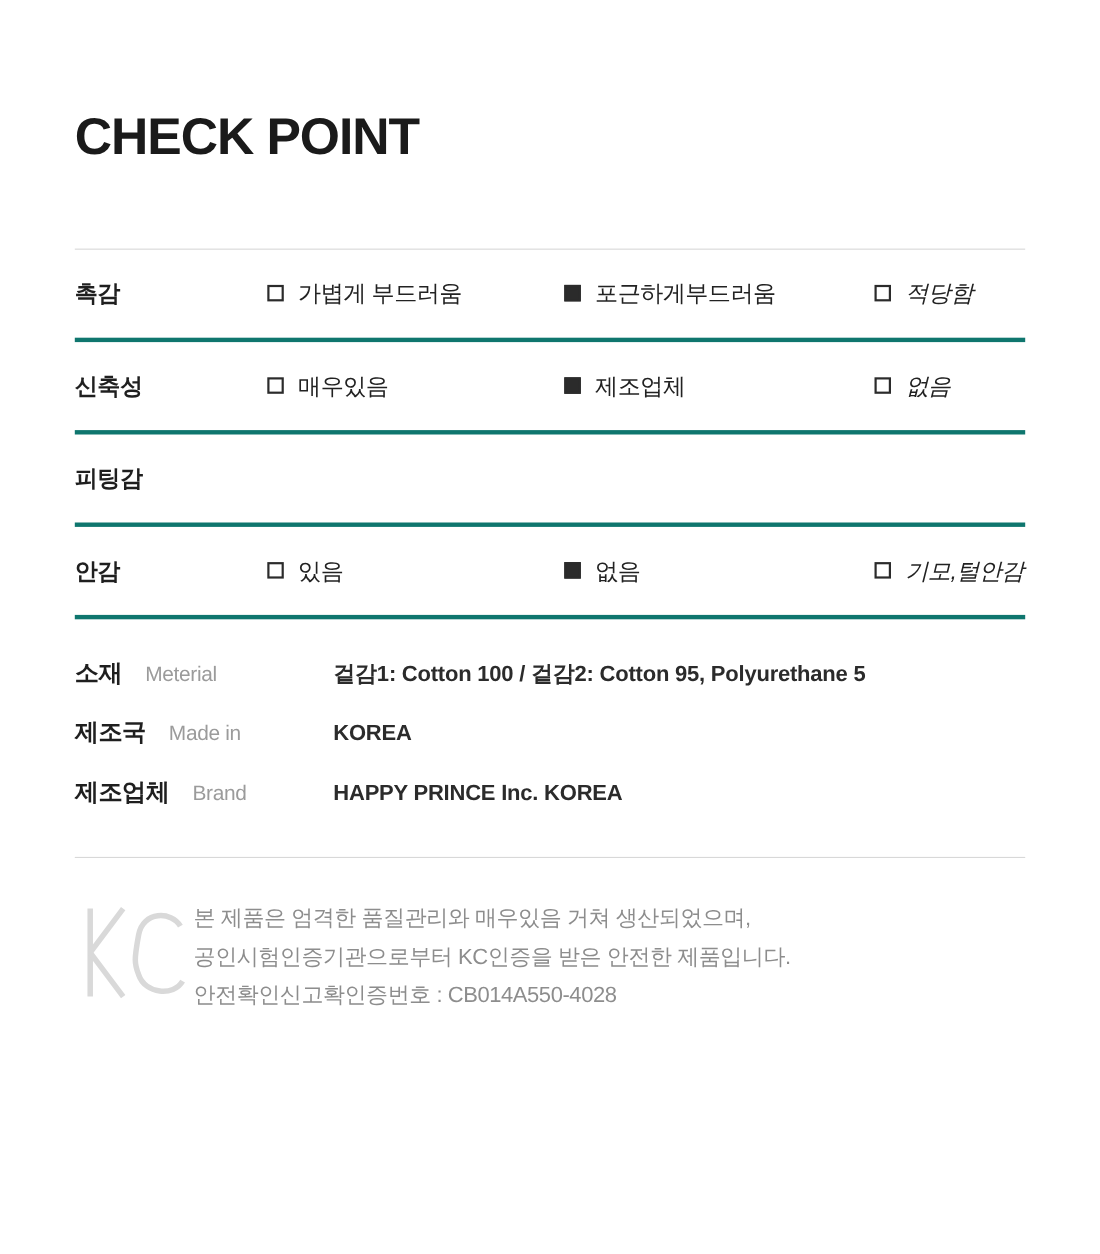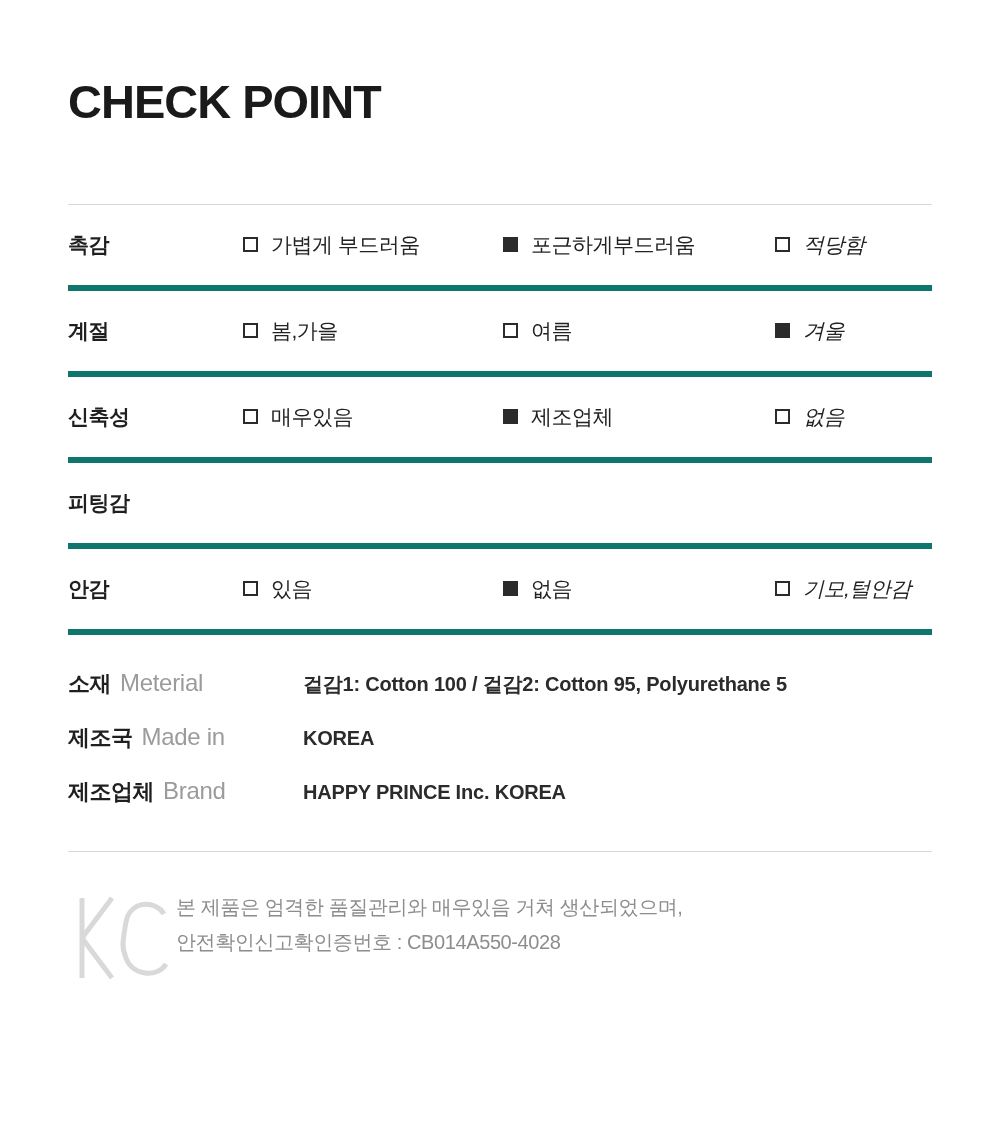--- a/index.html
+++ b/index.html
@@ -20,45 +20,46 @@
     width: 1000px;
     height: 1140px;
     box-sizing: border-box;
     padding: 0 68px;
   }
   .title {
     font-size: 47px;
     font-weight: 700;
     letter-spacing: -1px;
     color: #1a1a1a;
-    padding-top: 76px;
+    padding-top: 98px;
     line-height: 1.1;
   }
   .check-table {
     margin-top: 76px;
     border-top: 1px solid #d8d8d8;
     width: 864px;
   }
   .check-row {
     display: flex;
     align-items: center;
     height: 80px;
-    border-bottom: 6px solid #0f766e;
+    border-bottom: 4px solid #0f766e;
   }
   .row-label {
     width: 175px;
     flex: 0 0 175px;
     font-size: 21px;
     font-weight: 700;
     color: #1f1f1f;
     letter-spacing: -0.5px;
   }
   .options {
     display: flex;
     flex: 1 1 auto;
+    gap: 10px;
   }
   .option {
     display: flex;
     align-items: center;
     font-size: 21px;
     color: #222222;
     letter-spacing: -0.5px;
     white-space: nowrap;
   }
   .opt-0 { flex: 0 0 260px; }
@@ -83,29 +84,30 @@
   }
   .info-row {
     display: flex;
     align-items: baseline;
     margin-bottom: 24px;
   }
   .info-label {
     flex: 0 0 235px;
     display: flex;
     align-items: baseline;
+    gap: 12px;
   }
   .info-ko {
     font-size: 22px;
     font-weight: 700;
     color: #1f1f1f;
     letter-spacing: -0.5px;
   }
   .info-en {
-    font-size: 24px;
+    font-size: 19px;
     color: #9b9b9b;
     margin-left: 9px;
     letter-spacing: -0.3px;
   }
   .info-value {
     font-size: 20px;
     color: #2b2b2b;
     letter-spacing: -0.2px;
     font-weight: bold;
   }
@@ -157,37 +159,20 @@
           <span class="box checked"></span>
           <span>포근하게부드러움</span>
         </div>
         <div class="option opt-2">
           <span class="box"></span>
           <span>적당함</span>
         </div>
       </div>
     </div>
 
-    <div class="check-row">
-      <div class="row-label">계절</div>
-      <div class="options">
-        <div class="option opt-0">
-          <span class="box"></span>
-          <span>봄,가을</span>
-        </div>
-        <div class="option opt-1">
-          <span class="box"></span>
-          <span>여름</span>
-        </div>
-        <div class="option opt-2">
-          <span class="box checked"></span>
-          <span>겨울</span>
-        </div>
-      </div>
-    </div>
 
     <div class="check-row">
       <div class="row-label">신축성</div>
       <div class="options">
         <div class="option opt-0">
           <span class="box"></span>
           <span>매우있음</span>
         </div>
         <div class="option opt-1">
           <span class="box checked"></span>
@@ -260,17 +245,18 @@
         <g fill="none" stroke="#d9d9d9" stroke-width="5">
           <path d="M14 6 L14 86"></path>
           <path d="M14 46 L44 6"></path>
           <path d="M14 46 L44 86"></path>
           <path d="M96 22 C88 8, 62 8, 58 30 C54 52, 54 56, 58 66 C64 84, 90 86, 98 72"></path>
         </g>
       </svg>
     </div>
     <div class="kc-text">
       <div>본 제품은 엄격한 품질관리와 매우있음 거쳐 생산되었으며,</div>
+      <div>공인시험인증기관으로부터 KC인증을 받은 안전한 제품입니다.</div>
       <div>안전확인신고확인증번호 : CB014A550-4028</div>
     </div>
   </div>
 
 </div>
 
 </body></html>

